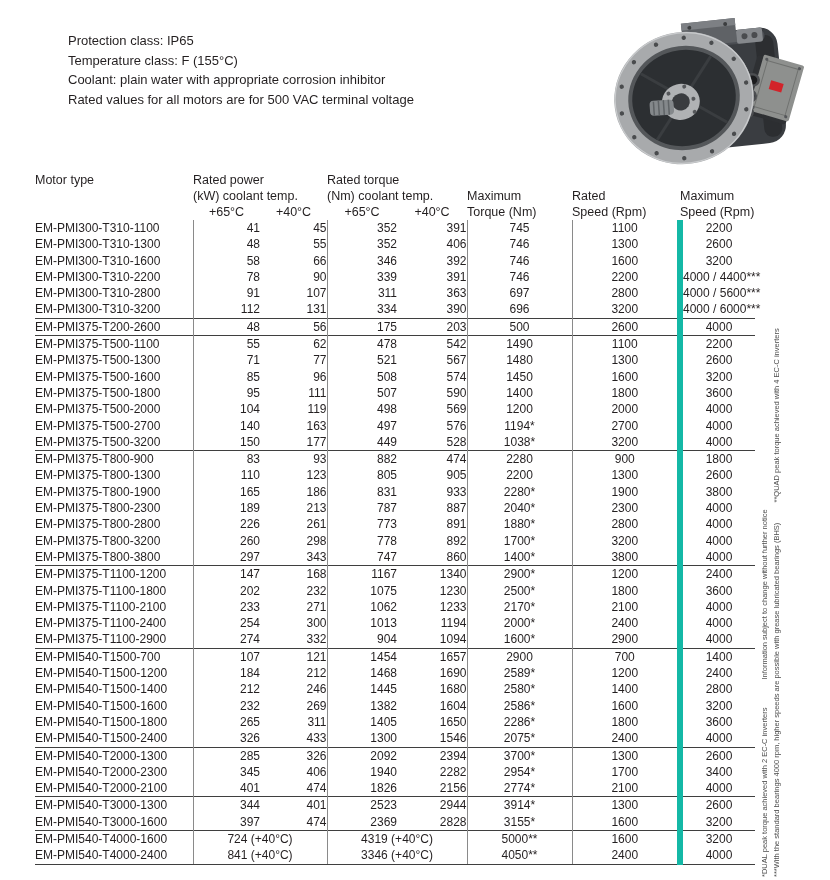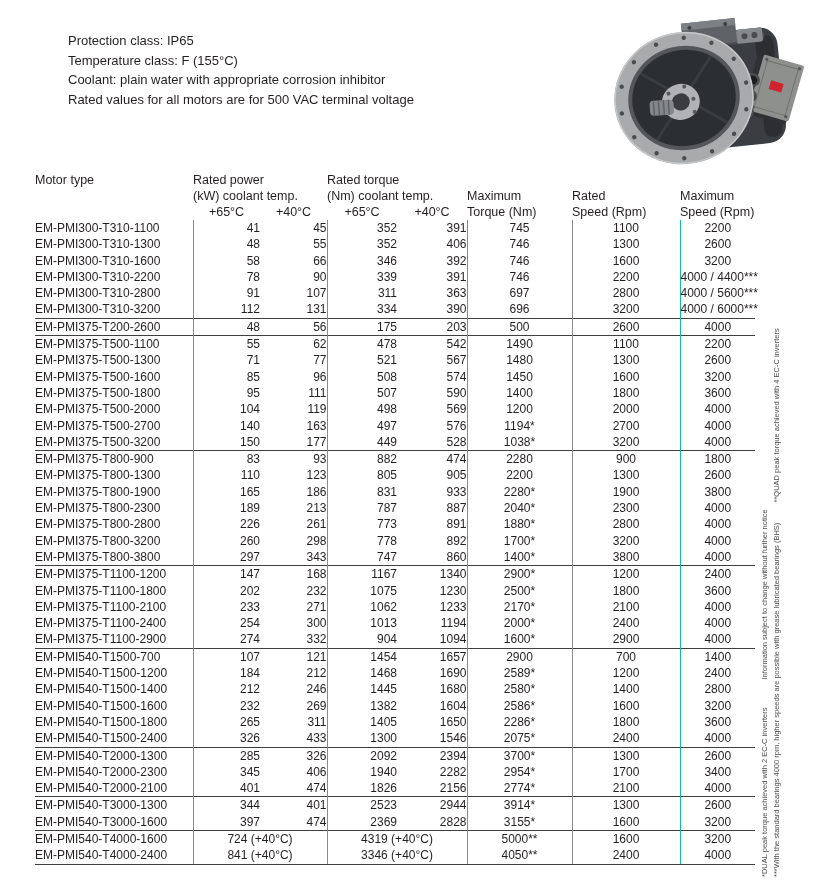--- a/index.html
+++ b/index.html
@@ -22,21 +22,21 @@
   .temp-row span{width:50%;text-align:center;}
   .spec-table td{
     font-size:12px;height:16.3px;line-height:16.3px;padding:0;white-space:nowrap;overflow:visible;
   }
   .c-motor{text-align:left;font-size:11.6px;border-right:1px solid #8a8a8a;}
   .c-p65{text-align:right;padding-right:5px;}
   .c-p40{text-align:right;padding-right:11px;border-right:1px solid #8a8a8a;}
   .c-t65{text-align:right;padding-right:3px;}
   .c-t40{text-align:right;padding-right:20px;border-right:1px solid #8a8a8a;}
   .c-maxt{text-align:center;border-right:1px solid #8a8a8a;}
-  .c-rspeed{text-align:center;border-right:1px solid #14b8a6;}
+  .c-rspeed{text-align:center;border-right:6px solid #14b8a6;}
   .c-maxspeed{text-align:center;padding-left:10px;}
   .c-pcomb,.c-tcomb{text-align:center;border-right:1px solid #8a8a8a;}
   tr.sep td{border-top:1.5px solid #3f3f3f;}
   .spec-table tbody tr:last-child td{border-bottom:1.5px solid #3f3f3f;}
   
   .vtext{
     position:absolute;transform-origin:0 100%;transform:rotate(-90deg);
     white-space:nowrap;font-size:7.5px;line-height:9px;color:#4d4d4d;
   }
   #vnote-outer{left:781px;top:868px;}

